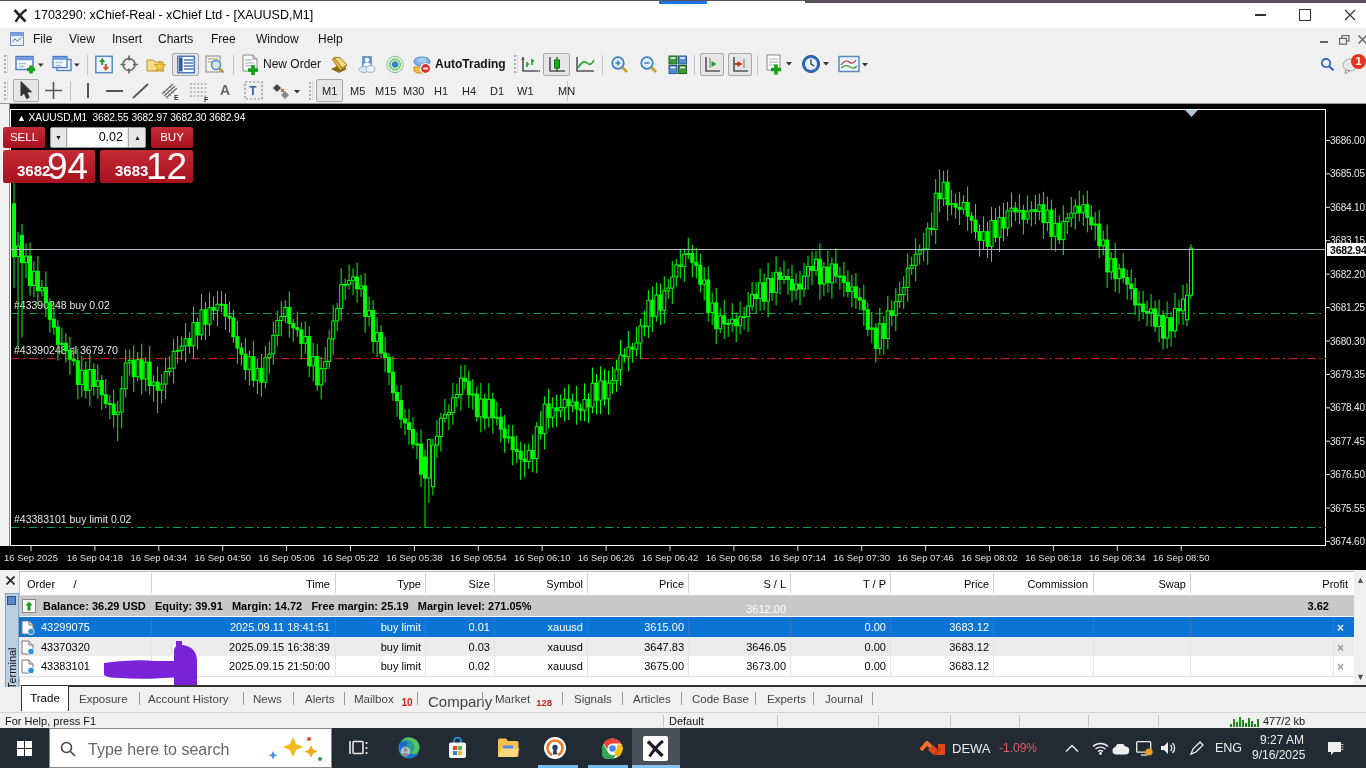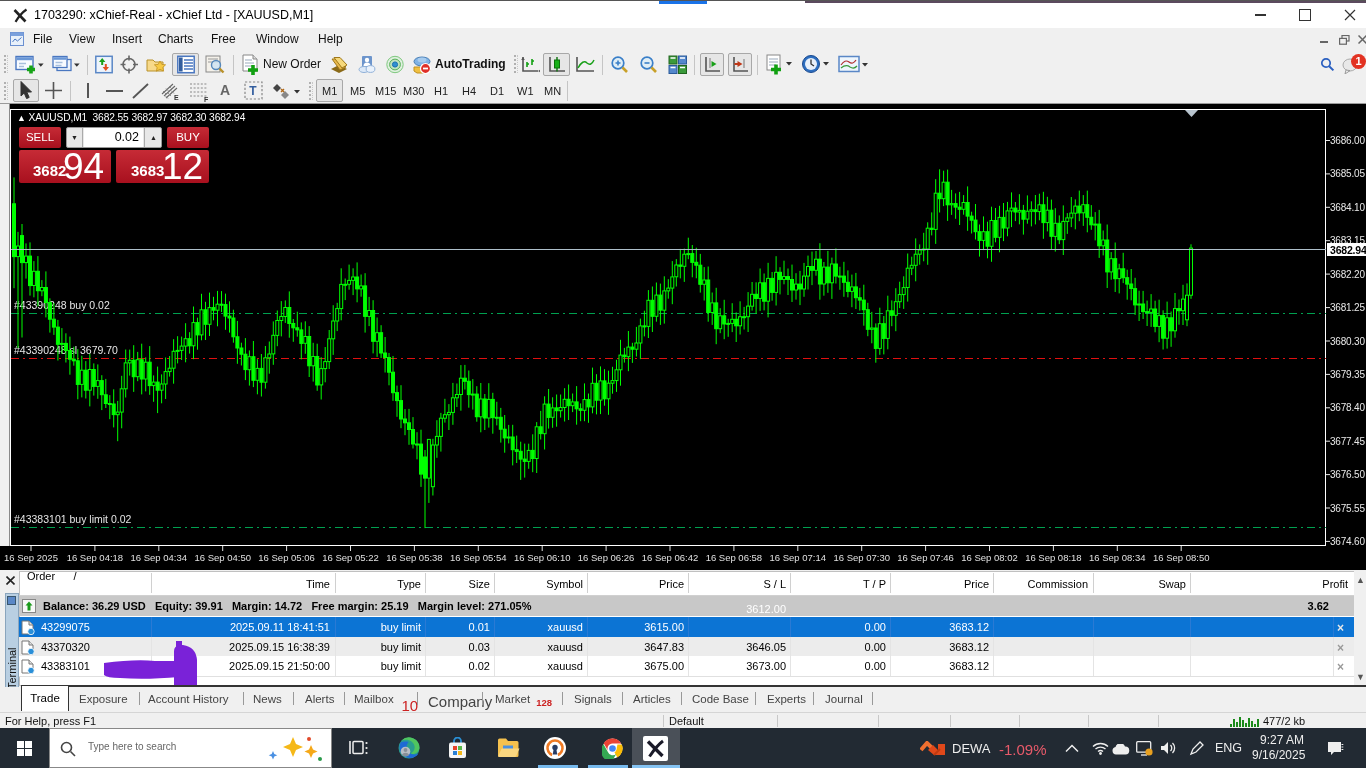--- a/index.html
+++ b/index.html
@@ -256,21 +256,21 @@
     <div class="abs grip" style="left:309px;top:4px"></div>
     <div class="abs pressed" style="left:316px;top:1px;width:27px;height:23px"></div>
     <div class="abs tfbtn" style="left:322px;top:7px">M1</div>
     <div class="abs tfbtn" style="left:350px;top:7px">M5</div>
     <div class="abs tfbtn" style="left:375px;top:7px">M15</div>
     <div class="abs tfbtn" style="left:403px;top:7px">M30</div>
     <div class="abs tfbtn" style="left:434px;top:7px">H1</div>
     <div class="abs tfbtn" style="left:462px;top:7px">H4</div>
     <div class="abs tfbtn" style="left:490px;top:7px">D1</div>
     <div class="abs tfbtn" style="left:517px;top:7px">W1</div>
-    <div class="abs tfbtn" style="left:544px;top:7px">MN</div>
+    <div class="abs tfbtn" style="left:558px;top:7px">MN</div>
     <div class="abs tsep" style="left:567px;top:3px"></div>
   </div>
 <div id="chart" class="abs">
     <div class="abs" style="left:0;top:0;width:10px;height:442px;background:#f0f0f0;border-right:1px solid #8a8a8a"></div>
     <svg class="gl" width="1366" height="466" viewBox="0 0 1366 466">
       <rect x="10.5" y="5.5" width="1315" height="436" fill="none" stroke="#fff" stroke-width="1"></rect>
       <g fill="none" stroke-width="1">
         <line x1="11" y1="209.5" x2="1326" y2="209.5" stroke="#00a050" stroke-dasharray="8 4 2 4"></line>
         <line x1="11" y1="254.5" x2="1326" y2="254.5" stroke="#e01010" stroke-dasharray="8 4 2 4"></line>
         <line x1="11" y1="423.5" x2="1326" y2="423.5" stroke="#00a050" stroke-dasharray="8 4 2 4"></line>
@@ -939,21 +939,21 @@
         <text x="989.5" y="457">16 Sep 08:02</text>
         <line x1="1053.4" y1="442" x2="1053.4" y2="447" stroke="#e0e0e0"></line>
         <text x="1053.4" y="457">16 Sep 08:18</text>
         <line x1="1117.3" y1="442" x2="1117.3" y2="447" stroke="#e0e0e0"></line>
         <text x="1117.3" y="457">16 Sep 08:34</text>
         <line x1="1181.2" y1="442" x2="1181.2" y2="447" stroke="#e0e0e0"></line>
         <text x="1181.2" y="457">16 Sep 08:50</text>
       </g>
     </svg>
     <div class="abs" style="left:17px;top:8px;color:#fff;font-size:10.2px;letter-spacing:-0.1px"><span style="font-size:9px">▲</span>&nbsp;XAUUSD,M1&nbsp;&nbsp;3682.55 3682.97 3682.30 3682.94</div>
-    <div id="ocp" class="abs" style="left:19px;top:23px;width:177px;height:60px">
+    <div id="ocp" class="abs" style="left:3px;top:23px;width:177px;height:60px">
       <div class="redbtn" style="left:0;top:0;width:42px;height:21px;border-radius:2px;font-size:11.5px;text-align:center;line-height:20px">SELL</div>
       <div class="abs" style="left:47px;top:0;width:96px;height:21px;background:#e8e8e8;border:1px solid #999;border-radius:2px">
         <div class="abs" style="left:0;top:0;width:16px;height:19px;border-right:1px solid #aaa;text-align:center;font-size:7px;line-height:19px;color:#222">▼</div>
         <div class="abs" style="left:17px;top:0;width:59px;height:19px;background:#fff;color:#000;font-size:12.5px;line-height:19px;text-align:right;padding-right:4px">0.02</div>
         <div class="abs" style="left:77px;top:0;width:18px;height:19px;border-left:1px solid #aaa;text-align:center;font-size:7px;line-height:19px;color:#222">▲</div>
       </div>
       <div class="redbtn" style="left:148px;top:0;width:42px;height:21px;border-radius:2px;font-size:11.5px;text-align:center;line-height:20px">BUY</div>
       <div class="redbtn" style="left:0;top:23px;width:92px;height:33px;border-radius:2px">
         <span class="abs" style="left:14px;top:12px;font-size:15px;font-weight:700">3682</span>
         <span class="abs" style="left:44px;top:-4px;font-size:37px">94</span>
@@ -966,21 +966,21 @@
   </div>
 <div id="terminal" class="abs">
     <svg class="abs" style="left:6px;top:6px" width="9" height="9" viewBox="0 0 9 9">
       <path d="M0.5 0.5 L8.5 8.5 M8.5 0.5 L0.5 8.5" stroke="#222" stroke-width="1.6"></path>
     </svg>
     <div class="abs" style="left:5px;top:23px;width:14px;height:117px;background:#b9cfe2;border:1px solid #8aa5bd">
       <div style="position:absolute;left:1px;top:2px;width:9px;height:9px;background:#5a87c6;border:1px solid #39566e"></div>
       <div style="position:absolute;left:-23px;top:60px;transform:rotate(-90deg);width:58px;height:12px;font-size:11px;color:#111">Terminal</div>
     </div>
     <div class="abs" style="left:19px;top:1px;width:1335px;height:115px;background:#fff;border:1px solid #c0c0c0;border-right:none"></div>
-    <div class="cell" style="left:27px;top:0;color:#000">Order&nbsp;&nbsp;&nbsp;&nbsp;&nbsp;&nbsp;/</div>
+    <div class="cell" style="left:27px;top:8px;color:#000">Order&nbsp;&nbsp;&nbsp;&nbsp;&nbsp;&nbsp;/</div>
     <div class="cell r " style="left:180px;top:8px;width:150px">Time</div>
     <div class="cell r " style="left:271px;top:8px;width:150px">Type</div>
     <div class="cell r " style="left:340px;top:8px;width:150px">Size</div>
     <div class="cell r " style="left:433px;top:8px;width:150px">Symbol</div>
     <div class="cell r " style="left:534px;top:8px;width:150px">Price</div>
     <div class="cell r " style="left:636px;top:8px;width:150px">S / L</div>
     <div class="cell r " style="left:736px;top:8px;width:150px">T / P</div>
     <div class="cell r " style="left:839px;top:8px;width:150px">Price</div>
     <div class="cell r" style="left:938px;top:8px;width:150px">Commission</div>
     <div class="cell r" style="left:1036px;top:8px;width:150px">Swap</div>
@@ -1100,21 +1100,21 @@
       <rect x="81" y="8" width="6" height="12" fill="#7a22d8"></rect>
     </svg>
     <div class="abs" style="left:68px;top:115px;width:1298px;height:2px;background:#333"></div>
     <div class="abs" style="left:0px;top:117px;width:1366px;height:25px;background:#f0f0f0"></div>
     <div class="abs" style="left:21px;top:115px;width:48px;height:26px;background:#fff;border:1.5px solid #333;border-bottom:none;font-size:11.5px;color:#000;text-align:center;line-height:24px">Trade</div>
     <div class="abs" style="left:79px;top:123px;font-size:11.5px;color:#444">Exposure</div>
     <div class="abs" style="left:148px;top:123px;font-size:11.5px;color:#444">Account History</div>
     <div class="abs" style="left:253px;top:123px;font-size:11.5px;color:#444">News</div>
     <div class="abs" style="left:305px;top:123px;font-size:11.5px;color:#444">Alerts</div>
     <div class="abs" style="left:354px;top:123px;font-size:11.5px;color:#444">Mailbox</div>
-    <div class="abs" style="left:401.4px;top:127px;font-size:15px;color:#cc2222;font-weight:400">10</div>
+    <div class="abs" style="left:401.4px;top:127px;font-size:10px;color:#cc2222;font-weight:700">10</div>
     <div class="abs" style="left:428px;top:123px;font-size:15px;color:#444">Company</div>
     <div class="abs" style="left:495px;top:123px;font-size:11.5px;color:#444">Market</div>
     <div class="abs" style="left:536.2px;top:127px;font-size:9.5px;color:#cc2222;font-weight:700">128</div>
     <div class="abs" style="left:574px;top:123px;font-size:11.5px;color:#444">Signals</div>
     <div class="abs" style="left:633px;top:123px;font-size:11.5px;color:#444">Articles</div>
     <div class="abs" style="left:692px;top:123px;font-size:11.5px;color:#444">Code Base</div>
     <div class="abs" style="left:767px;top:123px;font-size:11.5px;color:#444">Experts</div>
     <div class="abs" style="left:825px;top:123px;font-size:11.5px;color:#444">Journal</div>
     <div class="abs" style="left:139px;top:122px;width:1px;height:13px;background:#999"></div>
     <div class="abs" style="left:243px;top:122px;width:1px;height:13px;background:#999"></div>
@@ -1158,21 +1158,21 @@
       <rect x="0" y="0" width="7" height="7" fill="#fff"></rect>
       <rect x="8" y="0" width="7" height="7" fill="#fff"></rect>
       <rect x="0" y="8" width="7" height="7" fill="#fff"></rect>
       <rect x="8" y="8" width="7" height="7" fill="#fff"></rect>
     </svg>
     <div class="abs" style="left:49px;top:0;width:283px;height:40px;background:#fff;border:1px solid #888">
       <svg class="abs" style="left:10px;top:12px" width="16" height="16" viewBox="0 0 16 16">
         <circle cx="6.5" cy="6.5" r="5" fill="none" stroke="#444" stroke-width="1.6"></circle>
         <path d="M10.5 10.5 l4.5 4.5" stroke="#444" stroke-width="1.6"></path>
       </svg>
-      <div class="abs" style="left:38px;top:12px;font-size:10px;color:#666">Type here to search</div>
+      <div class="abs" style="left:38px;top:12px;font-size:16px;color:#666">Type here to search</div>
       <svg class="abs" style="left:215px;top:6px" width="60" height="28" viewBox="0 0 60 28">
         <path d="M28 2 L31 9 L38 12 L31 15 L28 22 L25 15 L18 12 L25 9 Z" fill="#f5b818"></path>
         <path d="M46 10 L48 14.5 L52.5 16.5 L48 18.5 L46 23 L44 18.5 L39.5 16.5 L44 14.5 Z" fill="#f5a818"></path>
         <path d="M8 16 L9.3 19 L12.3 20.3 L9.3 21.6 L8 24.6 L6.7 21.6 L3.7 20.3 L6.7 19 Z" fill="#4a90e2"></path>
         <circle cx="44" cy="4" r="2" fill="#e24a2a"></circle>
         <circle cx="55" cy="24" r="2" fill="#2a9a4a"></circle>
       </svg>
     </div>
     <svg class="abs" style="left:349px;top:11px" width="19" height="17" viewBox="0 0 19 17">
       <path d="M1 2 v13" stroke="#eee" stroke-width="1.6"></path>
@@ -1222,21 +1222,21 @@
     </svg>
     <div class="abs" style="left:538px;top:37px;width:40px;height:3px;background:#76b9ed"></div>
     <div class="abs" style="left:588px;top:37px;width:40px;height:3px;background:#76b9ed"></div>
     <div class="abs" style="left:632px;top:37px;width:48px;height:3px;background:#85c3f2"></div>
     <svg class="abs" style="left:920px;top:13px" width="27" height="16" viewBox="0 0 27 16">
       <path d="M1 9 L7 2 L12 7" stroke="#f07030" stroke-width="4" fill="none"></path>
       <path d="M8 9 L13 4 L18 9 L18 3 L25 3 L25 14 L14 14 Z" fill="#e0481a"></path>
       <path d="M14 14 L20 8" stroke="#c03a10" stroke-width="2"></path>
     </svg>
     <div class="abs" style="left:952px;top:13px;color:#eee;font-size:13px">DEWA</div>
-    <div class="abs" style="left:999px;top:13px;color:#e85a6a;font-size:15px">-1.09%</div>
+    <div class="abs" style="left:999px;top:13px;color:#e85a6a;font-size:12px">-1.09%</div>
     <svg class="abs" style="left:1065px;top:16px" width="14" height="9" viewBox="0 0 14 9">
       <path d="M1 7.5 L7 1.5 L13 7.5" stroke="#eee" stroke-width="1.5" fill="none"></path>
     </svg>
     <svg class="abs" style="left:1092px;top:14px" width="17" height="13" viewBox="0 0 17 13">
       <path d="M1 4.5 a11 11 0 0 1 15 0 M3.5 7 a7.5 7.5 0 0 1 10 0 M6 9.5 a4 4 0 0 1 5 0" stroke="#eee" stroke-width="1.4" fill="none"></path>
       <circle cx="8.5" cy="11.5" r="1.4" fill="#eee"></circle>
     </svg>
     <svg class="abs" style="left:1112px;top:16px" width="18" height="11" viewBox="0 0 18 11">
       <path d="M4 10.5 a3.8 3.8 0 0 1 -0.5 -7.5 a5 5 0 0 1 9.5 -0.5 a3.5 3.5 0 0 1 0.5 8 z" fill="#eee"></path>
     </svg>

